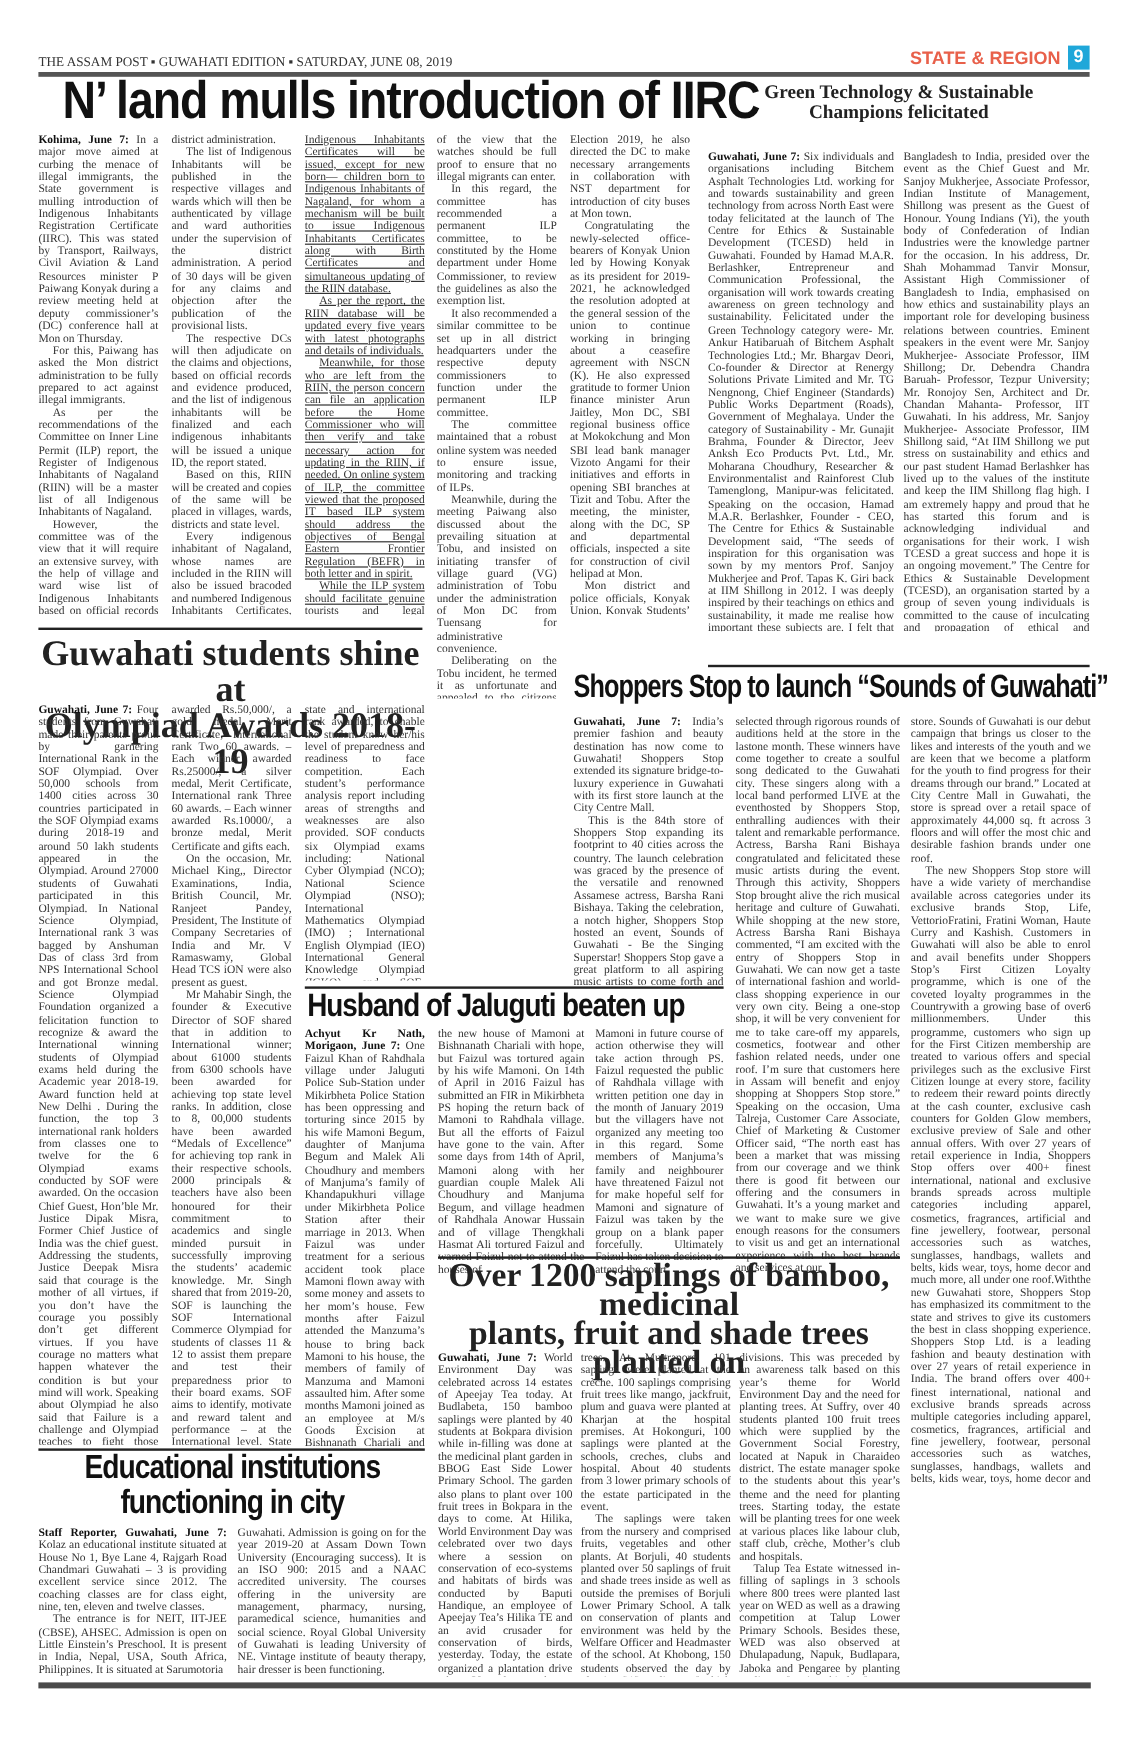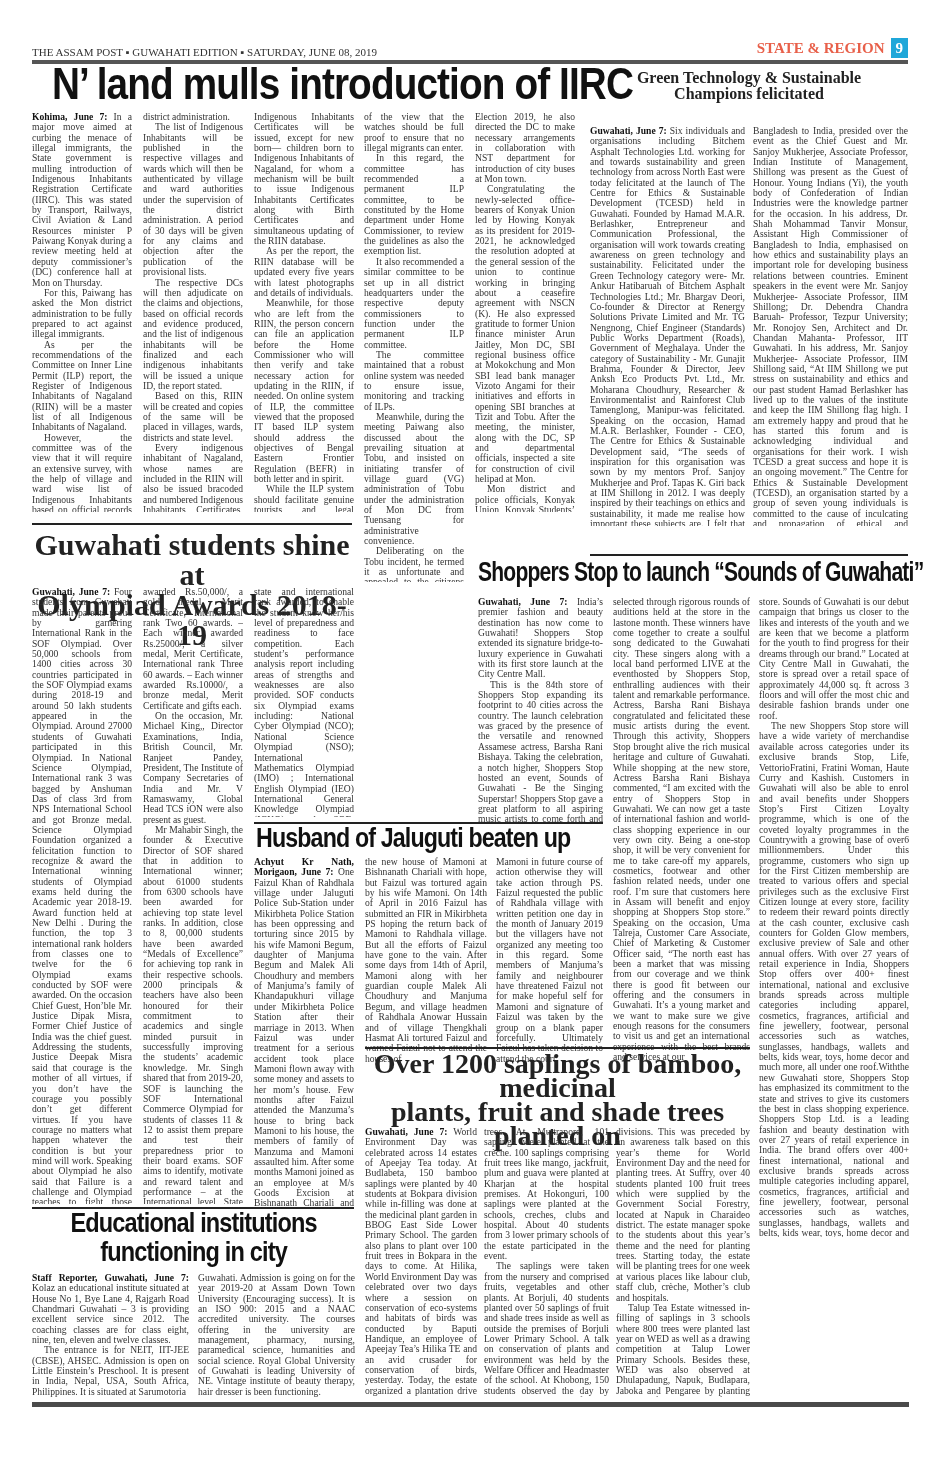--- a/index.html
+++ b/index.html
@@ -1,19 +1,19 @@
 <!DOCTYPE html>
 <html><head>
 <meta charset="utf-8">
 <style>
   html, body { margin: 0; padding: 0; background: #ffffff; }
   body { width: 940px; height: 1464px; position: relative; overflow: hidden; font-family: "Liberation Serif", serif; color: #222; }
   .abs { position: absolute; }
   .masthead { left: 32px; top: 46px; font-size: 11px; color: #333; letter-spacing: 0; }
-  .section-label { right: 32px; top: 38px; font-family: Liberation Serif, serif; font-weight: bold; font-size: 15px; color: #e8604a; display: flex; align-items: center; gap: 6px; }
+  .section-label { right: 32px; top: 38px; font-family: Liberation Sans, sans-serif; font-weight: bold; font-size: 15px; color: #e8604a; display: flex; align-items: center; gap: 6px; }
   .page-num { background: #1fa7d9; color: #fff; font-size: 15px; padding: 0 5px; line-height: 20px; }
   .top-rule { left: 32px; top: 60px; width: 876px; height: 4px; background: #555; }
   .hl-condensed { font-family: "Liberation Sans", sans-serif; font-weight: bold; color: #111; transform-origin: left top; white-space: nowrap; letter-spacing: -1px; }
   .hl-serif { font-family: "Liberation Serif", serif; font-weight: bold; color: #222; text-align: center; line-height: 1.0; }
   .col { font-size: 9.6px; line-height: 10.35px; text-align: justify; color: #333; overflow: hidden; hyphens: auto; }
   .col p { margin: 0; text-indent: 12px; }
   .col p.first { text-indent: 0; }
   .dateline { font-weight: bold; color: #111; }
   .rule { background: #222; height: 2px; }
   .rule-thick { background: #4a4a4a; height: 5px; }
@@ -36,21 +36,21 @@
       <p lang="en">As per the recommendations of the Committee on Inner Line Permit (ILP) report, the Register of Indigenous Inhabitants of Nagaland (RIIN) will be a master list of all Indigenous Inhabitants of Nagaland.</p>
       <p lang="en">However, the committee was of the view that it will require an extensive survey, with the help of village and ward wise list of Indigenous Inhabitants based on official records and prepared under the supervision of</p>
     </div>
   <div class="abs col" style="left:111px; top:0; width:100px; height:400px;">
       <p lang="en" class="first">district administration.</p>
       <p lang="en">The list of Indigenous Inhabitants will be published in the respective villages and wards which will then be authenticated by village and ward authorities under the supervision of the district administration. A period of 30 days will be given for any claims and objection after the publication of the provisional lists.</p>
       <p lang="en">The respective DCs will then adjudicate on the claims and objections, based on official records and evidence produced, and the list of indigenous inhabitants will be finalized and each indigenous inhabitants will be issued a unique ID, the report stated.</p>
       <p lang="en">Based on this, RIIN will be created and copies of the same will be placed in villages, wards, districts and state level.</p>
       <p lang="en">Every indigenous inhabitant of Nagaland, whose names are included in the RIIN will also be issued bracoded and numbered Indigenous Inhabitants Certificates, the report stated.</p>
     </div>
-  <div class="abs col" style="left:222px; top:0; width:100px; height:400px;">
+  <div class="abs col" style="left:222px; top:0; width:100px; height:400px;text-decoration:underline;">
       <p lang="en" class="first">Indigenous Inhabitants Certificates will be issued, except for new born— children born to Indigenous Inhabitants of Nagaland, for whom a mechanism will be built to issue Indigenous Inhabitants Certificates along with Birth Certificates and simultaneous updating of the RIIN database.</p>
       <p lang="en">As per the report, the RIIN database will be updated every five years with latest photographs and details of individuals.</p>
       <p lang="en">Meanwhile, for those who are left from the RIIN, the person concern can file an application before the Home Commissioner who will then verify and take necessary action for updating in the RIIN, if needed. On online system of ILP, the committee viewed that the proposed IT based ILP system should address the objectives of Bengal Eastern Frontier Regulation (BEFR) in both letter and in spirit.</p>
       <p lang="en">While the ILP system should facilitate genuine tourists and legal migrants that come to the state, the committee was</p>
     </div>
   <div class="abs col" style="left:332px; top:0; width:100px; height:470px;">
       <p lang="en" class="first">of the view that the watches should be full proof to ensure that no illegal migrants can enter.</p>
       <p lang="en">In this regard, the committee has recommended a permanent ILP committee, to be constituted by the Home department under Home Commissioner, to review the guidelines as also the exemption list.</p>
       <p lang="en">It also recommended a similar committee to be set up in all district headquarters under the respective deputy commissioners to function under the permanent ILP committee.</p>
       <p lang="en">The committee maintained that a robust online system was needed to ensure issue, monitoring and tracking of ILPs.</p>

